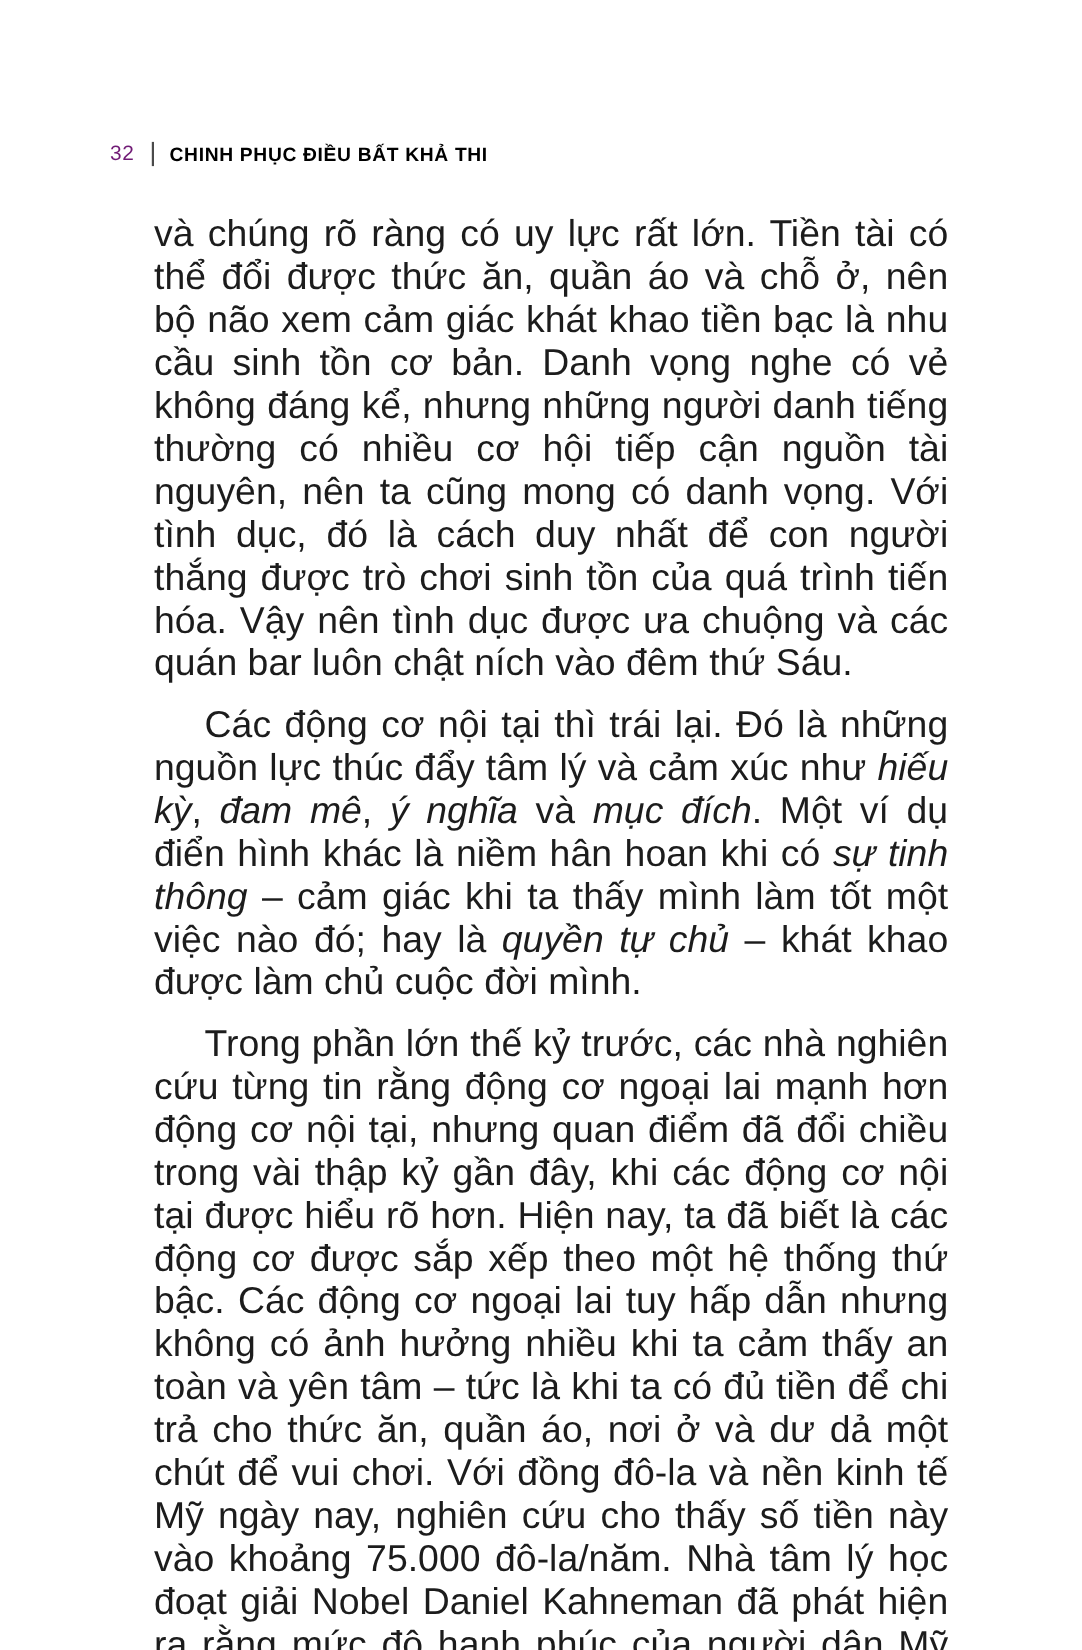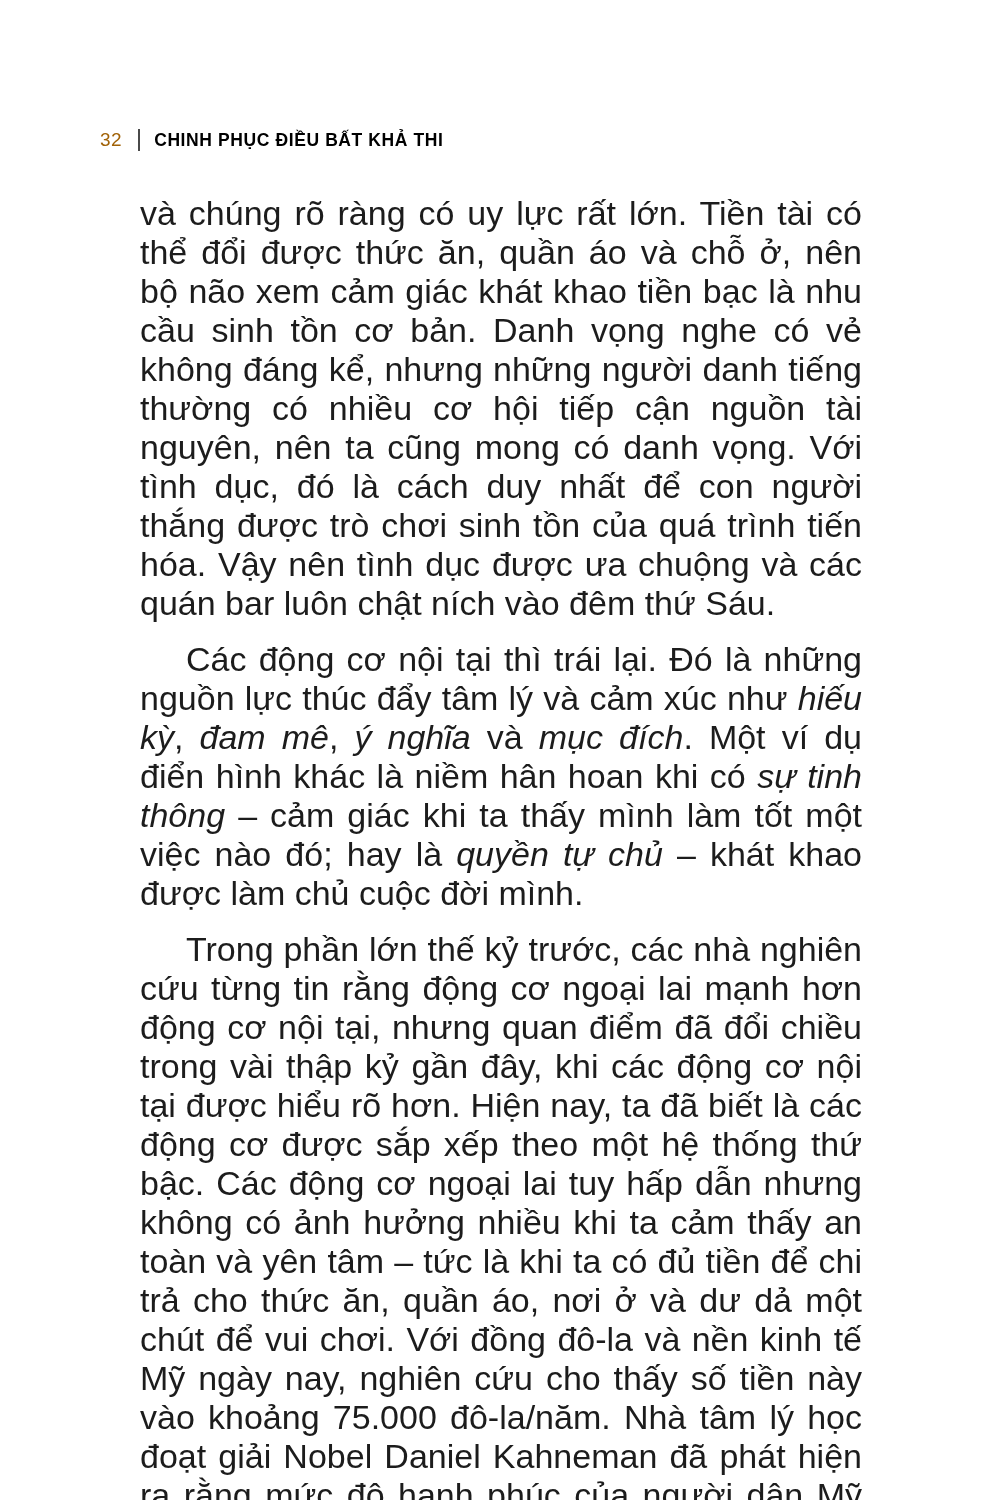--- a/index.html
+++ b/index.html
@@ -19,21 +19,21 @@
     position: absolute;
     top: 127px;
     left: 100px;
     display: flex;
     align-items: center;
     height: 26px;
   }
   .page-number {
     font-family: "Liberation Sans", sans-serif;
     font-size: 19px;
-    color: #a16207;
+    color: #701a75;
     letter-spacing: 0.5px;
   }
   .header-divider {
     width: 2px;
     height: 22px;
     background: #4a4a4a;
     margin: 0 14px 0 16px;
   }
   .header-title {
     font-family: "Liberation Sans", sans-serif;

